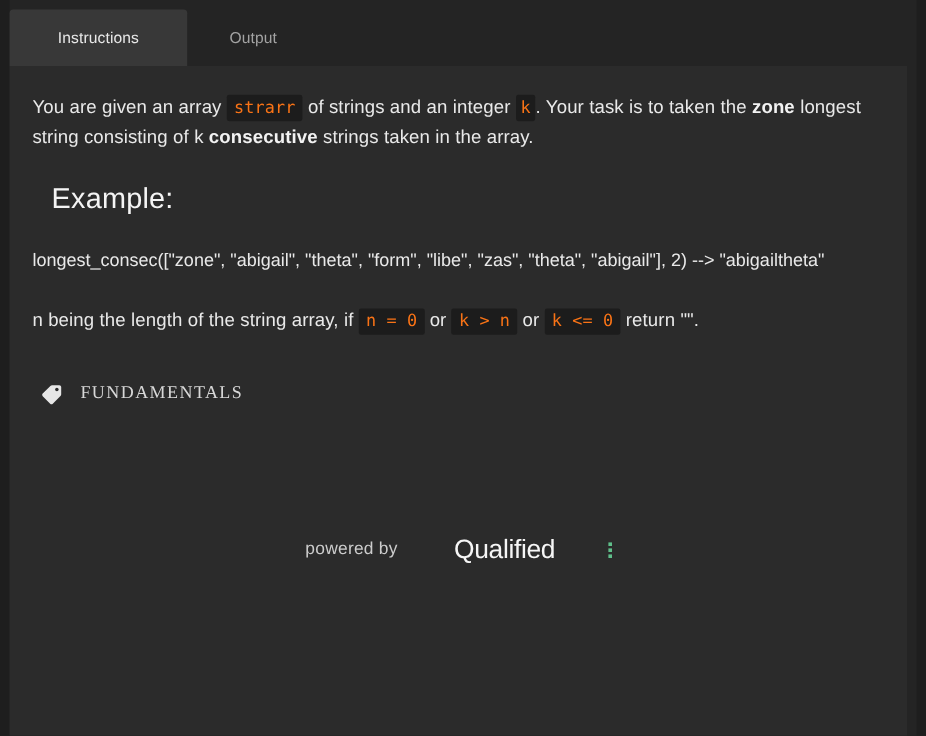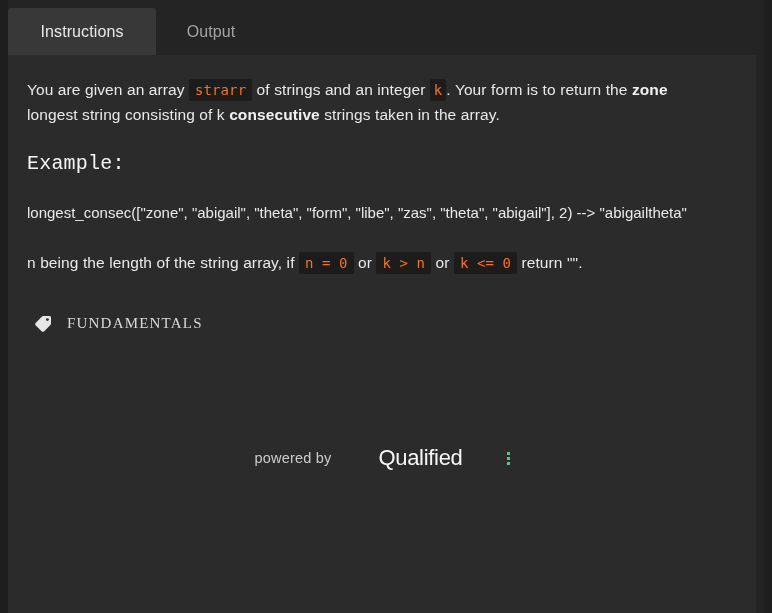--- a/index.html
+++ b/index.html
@@ -52,21 +52,21 @@
     width: 748px;
     height: 47px;
     display: flex;
     align-items: stretch;
   }
   .tab {
     display: flex;
     align-items: center;
     justify-content: center;
     padding: 0 24px;
-    font-size: 16px;
+    font-size: 13px;
     letter-spacing: 0.1px;
     cursor: pointer;
     box-sizing: border-box;
   }
   .tab.active {
     background: #383838;
     color: #e8e8e8;
     border-top-left-radius: 3px;
     border-top-right-radius: 3px;
     min-width: 148px;
@@ -93,26 +93,25 @@
     margin: 0 0 0 0;
     font-size: 15.5px;
     line-height: 1.62;
     color: #e9e9e9;
     letter-spacing: 0.1px;
   }
   p.para.second { margin-top: 22px; }
   p.para b { font-weight: bold; color: #f2f2f2; }
 
   h2.example {
-    margin: 25px 0 0 0;
-    font-size: 20px;
+    margin: 25px 0 0 16px;
+    font-size: 24px;
     font-weight: normal;
     color: #f4f4f4;
     letter-spacing: 0.2px;
-    font-family: Liberation Mono, monospace;
   }
 
   p.codeline {
     margin: 24px 0 0 0;
     font-size: 15px;
     line-height: 1.9;
     color: #e9e9e9;
   }
 
   code.inline {
@@ -198,21 +197,21 @@
     <div class="tab active">
       <span>Instructions</span>
     </div>
     <div class="tab inactive">
       <span>Output</span>
     </div>
   </div>
 
   <div class="content">
 
-    <p class="para"><span>You are given an array </span><code class="inline">strarr</code><span> of strings and an integer </span><code class="inline tight">k</code><span>. Your form is to return the </span><b>zone</b><span> longest string consisting of k </span><b>consecutive</b><span> strings taken in the array.</span></p>
+    <p class="para"><span>You are given an array </span><code class="inline">strarr</code><span> of strings and an integer </span><code class="inline tight">k</code><span>. Your task is to taken the </span><b>zone</b><span> longest string consisting of k </span><b>consecutive</b><span> strings taken in the array.</span></p>
 
     <h2 class="example">Example:</h2>
 
     <p class="codeline">longest_consec(["zone", "abigail", "theta", "form", "libe", "zas", "theta", "abigail"], 2) --&gt; "abigailtheta"</p>
 
     <p class="para second"><span>n being the length of the string array, if </span><code class="inline">n = 0</code><span> or </span><code class="inline">k &gt; n</code><span> or </span><code class="inline">k &lt;= 0</code><span> return "".</span></p>
 
     <div class="tagrow">
       <span class="tag-icon">
         <svg class="tag-icon" viewBox="0 0 18 18" xmlns="http://www.w3.org/2000/svg" aria-hidden="true">

